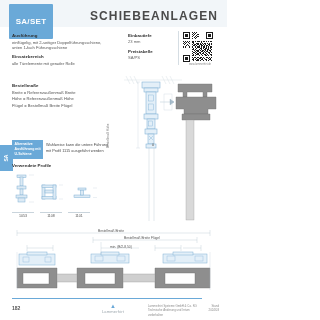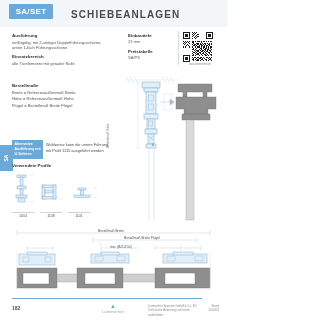--- a/index.html
+++ b/index.html
@@ -12,30 +12,30 @@
     overflow:hidden;
   }
   .page { position:absolute; inset:0; background:#fff; }
 
   
   .header {
     position:absolute; left:0; top:0; width:227px; height:27px;
     background:#f2f6f9;
   }
   .logo-badge {
-    position:absolute; left:9px; top:4px; width:44px; height:15px;
+    position:absolute; left:9px; top:4px; width:44px; height:35px;
     background:#6aa9d8; border-radius:1px;
     display:flex; align-items:center; justify-content:center;
   }
   .logo-badge span {
     color:#fff; font-size:8px; font-weight:bold; letter-spacing:.3px;
   }
   .header-title {
-    position:absolute; left:71px; top:9px;
-    font-size:10px; font-weight:bold; letter-spacing:1.1px; color:#4a4a4a;
+    position:absolute; left:90px; top:9px;
+    font-size:12px; font-weight:bold; letter-spacing:1.1px; color:#4a4a4a;
   }
 
   
   .left-col { position:absolute; left:12px; top:33px; width:100px; }
   .sec-h {
     font-size:4.4px; font-weight:bold; color:#2d2d2d;
     margin-bottom:1.5px; letter-spacing:.05px;
   }
   .sec-p {
     font-size:4.1px; line-height:1.45; color:#555;

